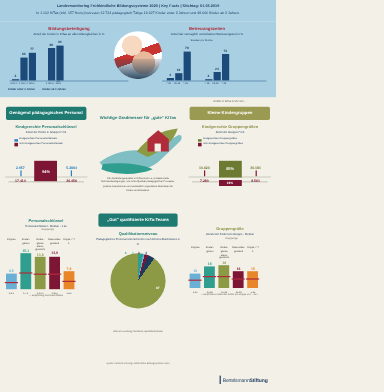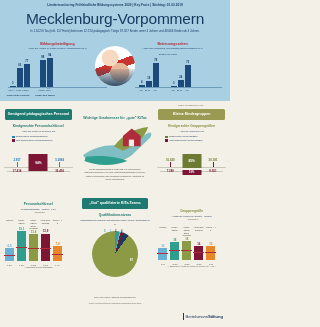--- a/index.html
+++ b/index.html
@@ -156,21 +156,20 @@
   .logo .txt b { font-weight: bold; }
   .src { position: absolute; left: 0; right: 0; bottom: 23px; text-align: center; font-size: 1.9px; color: #6a6a5c; }
 </style>
 </head>
 <body>
 
 <div class="poster">
 
   <div class="header">
     <div class="eyebrow">Ländermonitoring Frühkindliche Bildungssysteme 2020 | Key Facts | Stichtag: 01.03.2019</div>
-    <div class="title">Mecklenburg-Vorpommern</div>
     <div class="subtitle">In 1.102 KiTas (inkl. 157 Horte) betreuen 12.724 pädagogisch Tätige 19.327 Kinder unter 3 Jahren und 48.666 Kinder ab 3 Jahren.</div>
   </div>
 
   <div class="row1">
 
     <div class="r1panel">
       <div class="p-head">Bildungsbeteiligung</div>
       <div class="p-sub">Anteil der Kinder in KiTas an allen Altersgleichen in %</div>
       <div class="chart">
         <div class="axis" style="left:4px;right:4px;"></div>

